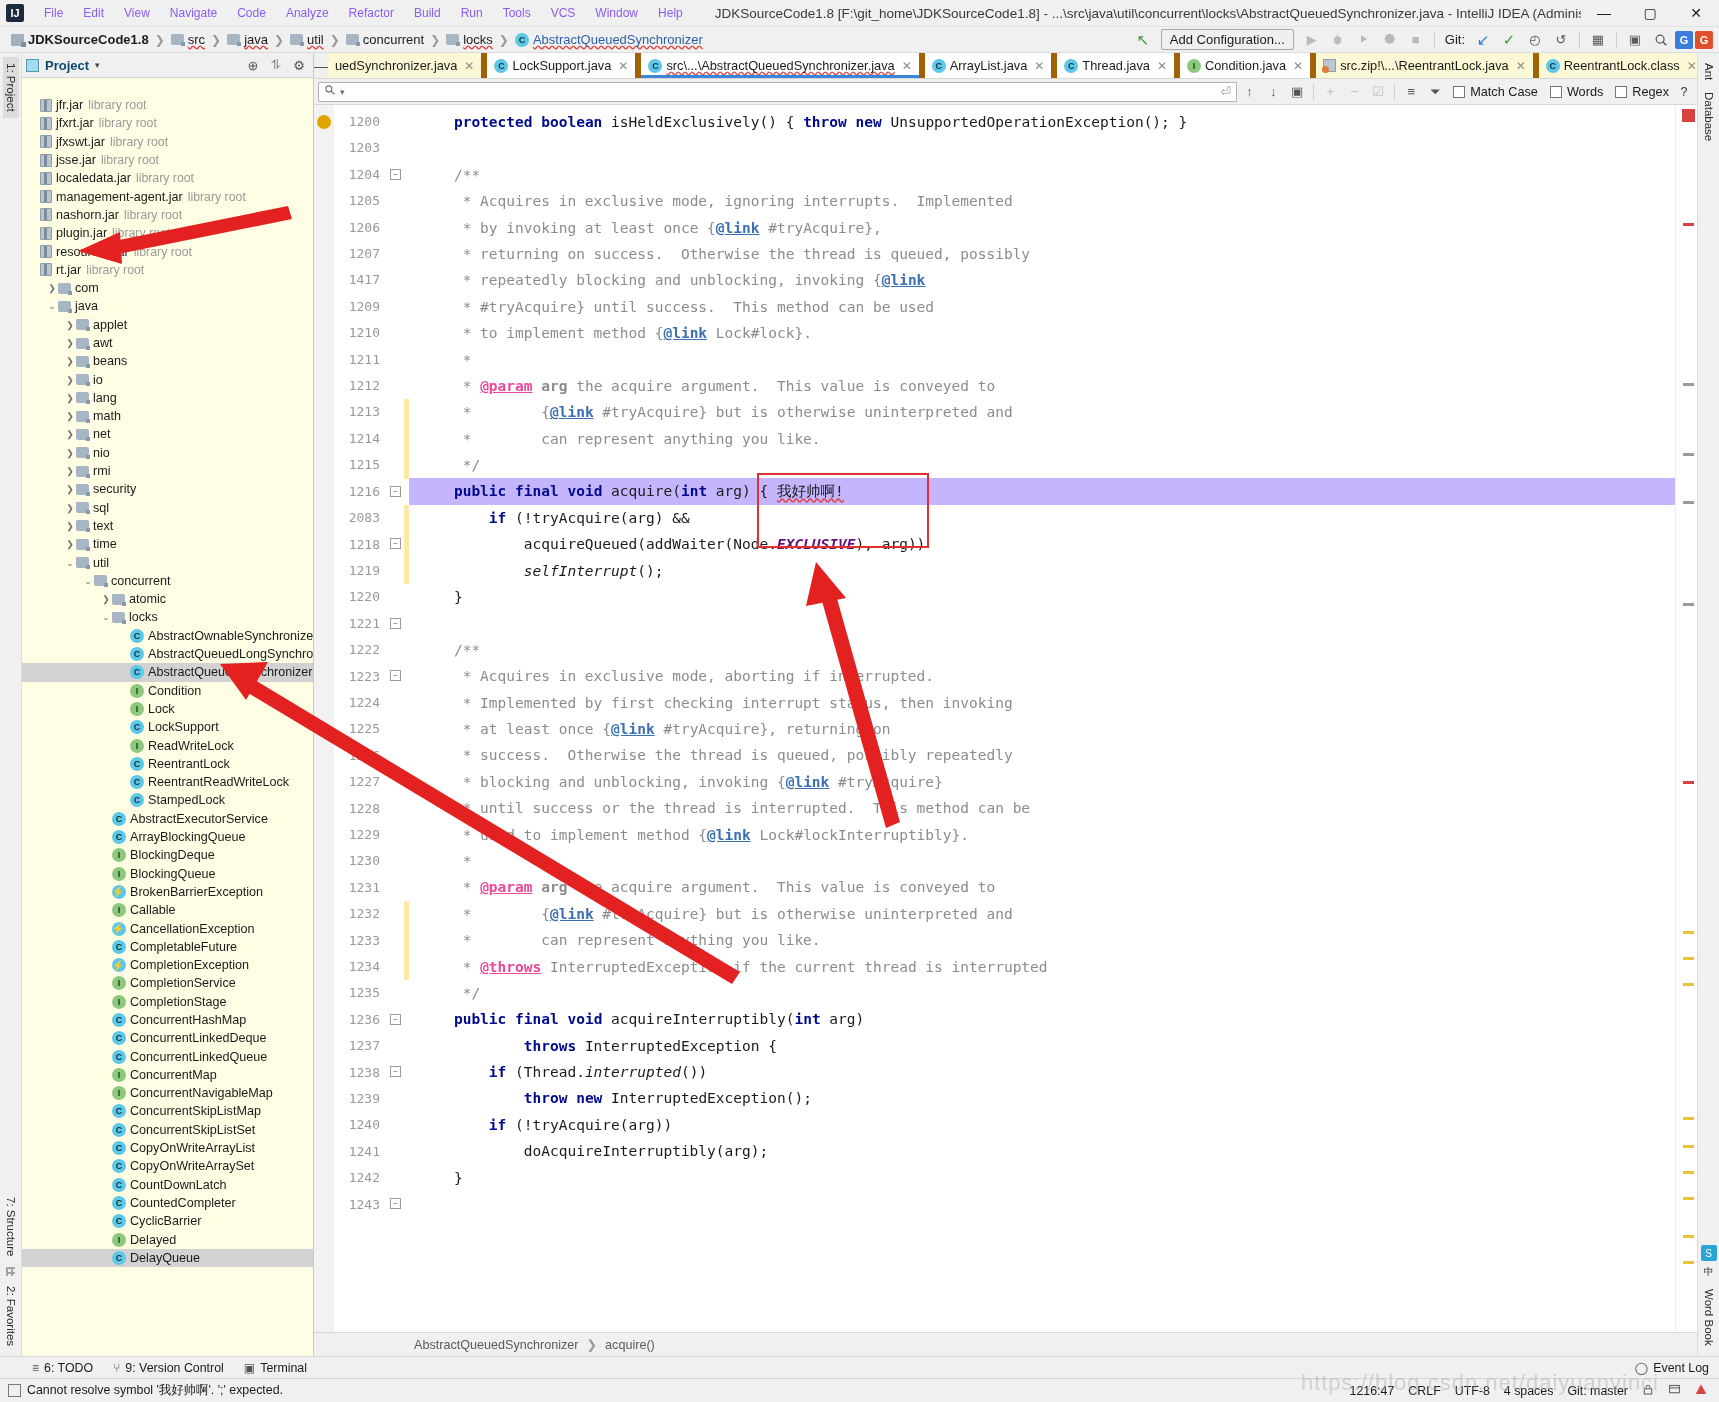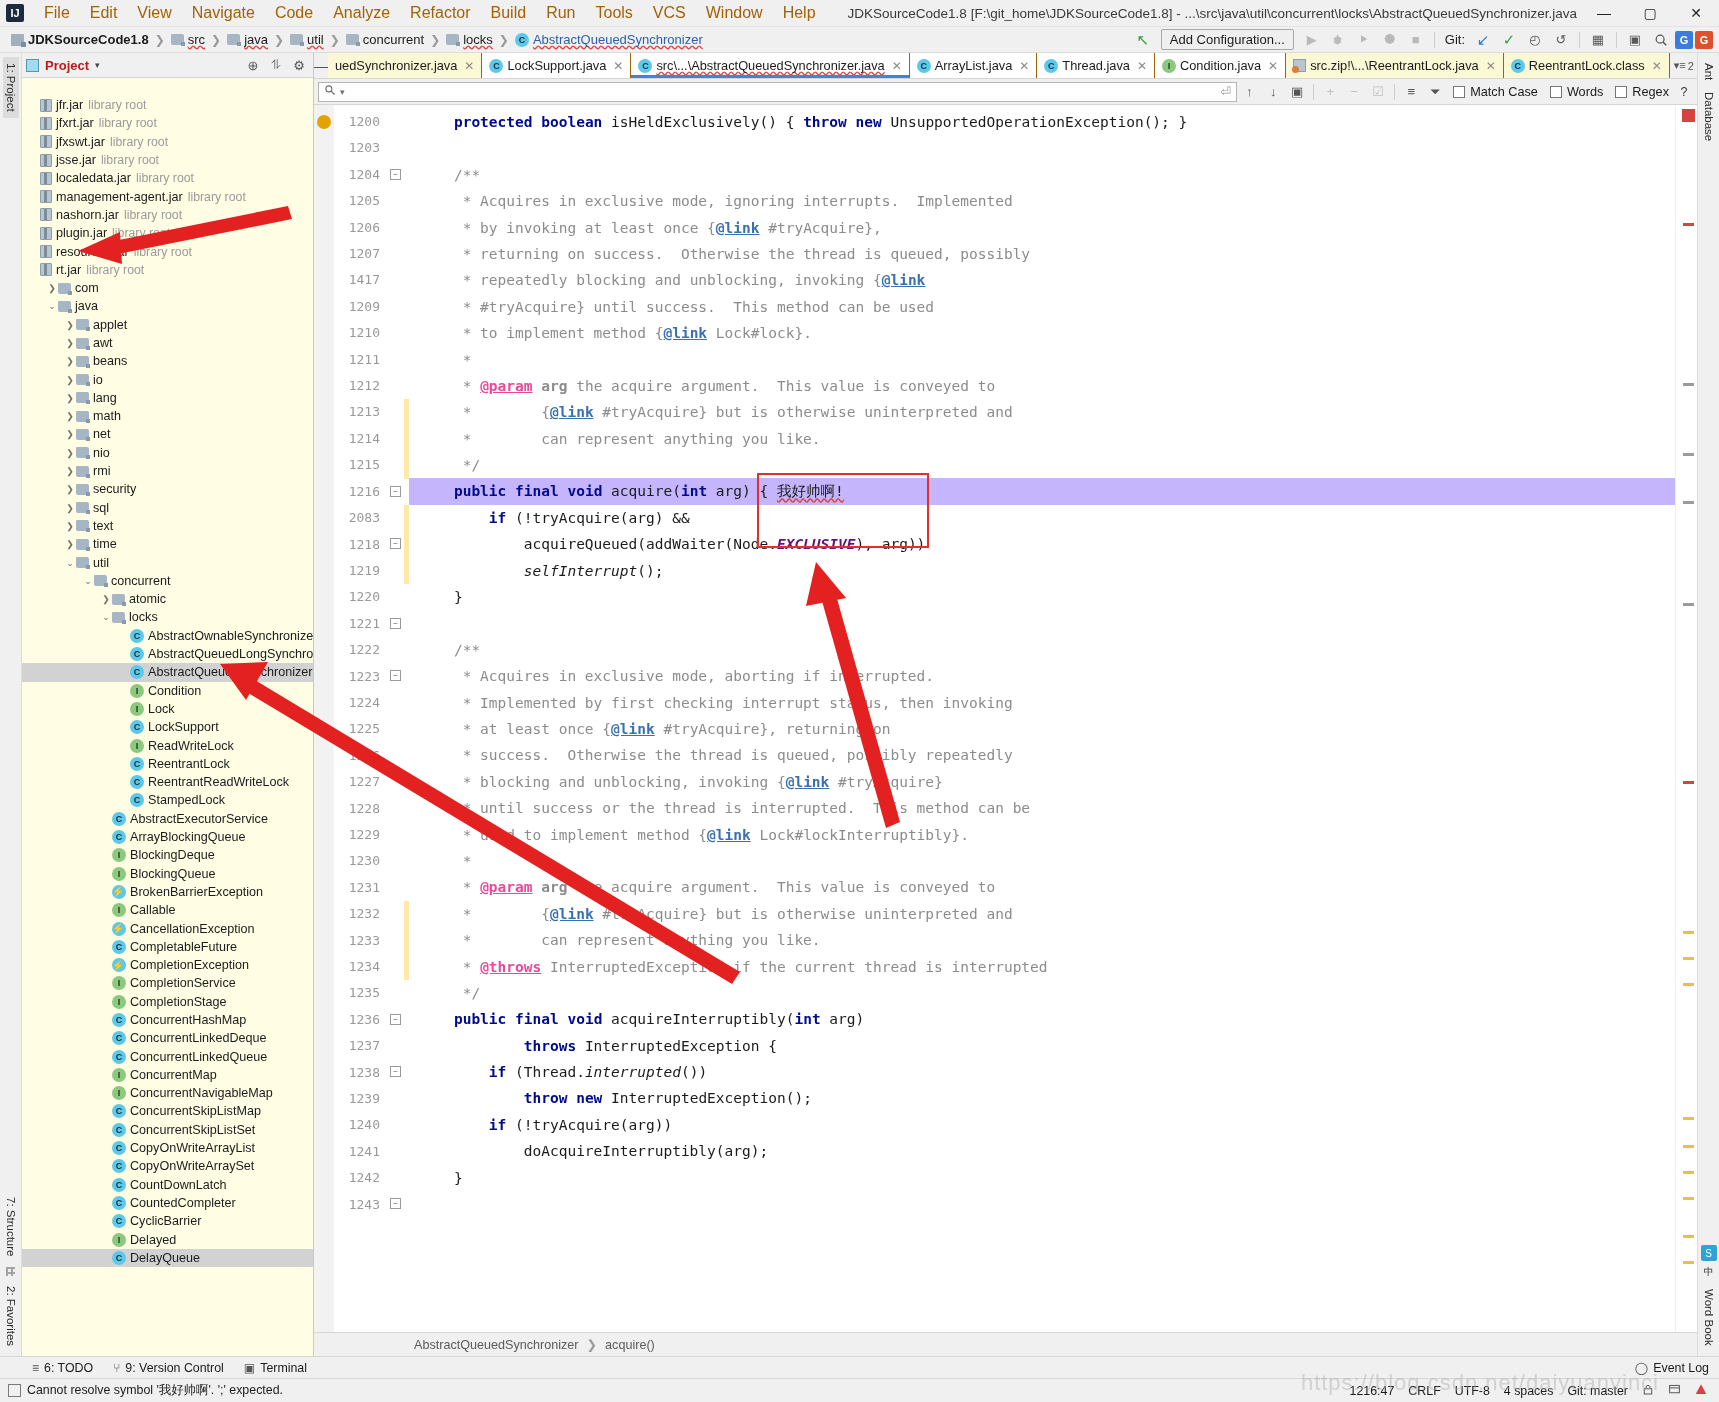--- a/index.html
+++ b/index.html
@@ -13,21 +13,21 @@
     overflow: hidden;
     position: relative;
   }
   .ide { width:1719px; height:1402px; display:flex; flex-direction:column; background:#f0f0f0; }
 
   
   .titlebar { height:27px; display:flex; align-items:center; background:#f0f0f0; border-bottom:1px solid #e3e3e3; padding-left:6px; flex:0 0 27px;}
   .ij-logo { width:18px; height:18px; background:#1b2a3d; color:#fff; font-size:11px; font-weight:bold;
              display:flex; align-items:center; justify-content:center; margin-right:10px; border-radius:2px; }
   .menubar { display:flex; align-items:center; gap:0px; }
-  .menu-item { padding:2px 10px; font-size:16px; color:#a16207; cursor:default; }
+  .menu-item { padding:2px 10px; font-size:12px; color:#8b5cf6; cursor:default; }
   .win-title { flex:1; text-align:left; margin-left:22px; font-size:13.5px; color:#3a3a3a; white-space:nowrap; overflow:hidden; }
   .win-btns { display:flex; align-items:center; }
   .win-btn { width:46px; height:27px; display:flex; align-items:center; justify-content:center; font-size:14px; color:#222; }
 
   
   .navbar { height:26px; display:flex; align-items:center; background:#f0f0f0; border-bottom:1px solid #dcdcdc; padding-left:6px; flex:0 0 26px; }
   .crumbs { display:flex; align-items:center; gap:0; }
   .crumb { display:flex; align-items:center; padding:1px 5px; font-size:13px; color:#1b1b1b; white-space:nowrap; }
   .crumb.proj { font-weight:bold; }
   .crumb-sep { color:#999; font-size:12px; padding:0 1px;}
@@ -69,37 +69,37 @@
   .rail-tab { writing-mode:vertical-rl; font-size:11.5px; color:#2b2b2b; padding:6px 2px; white-space:nowrap; }
   .rail-tab.sel { background:#dcdcdc; }
   .rail-grip { width:9px; height:9px; background:
       linear-gradient(#8a8a8a 2px, transparent 0) 0 0/5px 5px,
       linear-gradient(90deg,#8a8a8a 2px, transparent 0) 0 0/5px 5px; opacity:.75; margin:4px 0; }
 
   
   .projpanel { width:292px; display:flex; flex-direction:column; background:#fffee5; border-right:1px solid #c9c9c9; flex:0 0 292px; min-width:0;}
   .projhdr { height:25px; display:flex; align-items:center; background:#f0f0f0; border-bottom:1px solid #d5d5d5; padding:0 4px; flex:0 0 25px;}
   .projhdr .sq { width:13px; height:13px; background:#9fdcf0; border:1px solid #5a96ab; margin-right:6px; }
-  .projhdr .lbl { font-size:13px; font-weight:bold; color:#b91c1c; }
+  .projhdr .lbl { font-size:13px; font-weight:bold; color:#0c4a6e; }
   .projhdr .caret { margin-left:6px; font-size:9px; color:#444; }
   .projhdr .acts { margin-left:auto; display:flex; align-items:center; gap:3px; }
   .projhdr .act { width:20px; height:20px; display:flex; align-items:center; justify-content:center; color:#555; font-size:13px;}
 
   .tree { flex:1; overflow:hidden; padding-top:18px; position:relative; }
   .trow { height:18.3px; display:flex; align-items:center; font-size:12.6px; color:#1b1b1b; white-space:nowrap; padding-right:4px;}
   .trow.sel { background:#d2d2d2; }
   .arrow { width:12px; height:14px; display:inline-flex; align-items:center; justify-content:center; color:#6e6e6e; font-size:9px; flex:0 0 12px;}
   .dim { color:#9a9a9a; margin-left:5px; font-size:12.3px;}
 
   
   .editorwrap { flex:1; display:flex; flex-direction:column; min-width:0; background:#fff; }
   .tabsrow { height:26px; display:flex; align-items:stretch; background:#f0f0f0; border-bottom:1px solid #d6d6d6; flex:0 0 26px; overflow:hidden;}
   .tabminus { width:20px; display:flex; align-items:center; justify-content:center; color:#555; font-size:14px;}
   .etab { display:flex; align-items:center; padding:0 7px; font-size:12.8px; color:#1b1b1b; background:#fbf8d6;
-          border-right:1px solid #a16207; white-space:nowrap; position:relative;}
+          border-right:6px solid #a16207; white-space:nowrap; position:relative;}
   .etab.white { background:#fff; }
   .etab.active { background:#fff; }
   .etab.active::after{ content:""; position:absolute; left:0; right:0; bottom:0; height:3px; background:#3c86d8; }
   .etab .x { margin-left:7px; color:#8a8a8a; font-size:12px; }
   .tabs-tail { margin-left:auto; display:flex; align-items:center; gap:2px; padding:0 4px; background:#f0f0f0;}
   .tabs-tail .mini { font-size:11px; color:#555; display:flex; align-items:center; gap:2px;}
 
   
   .findbar { height:26px; display:flex; align-items:center; background:#f0f0f0; border-bottom:1px solid #d6d6d6; flex:0 0 26px; padding:0 4px;}
   .findfield { flex:1; height:20px; background:#fff; border:1px solid #b4b4b4; display:flex; align-items:center; padding:0 5px;

